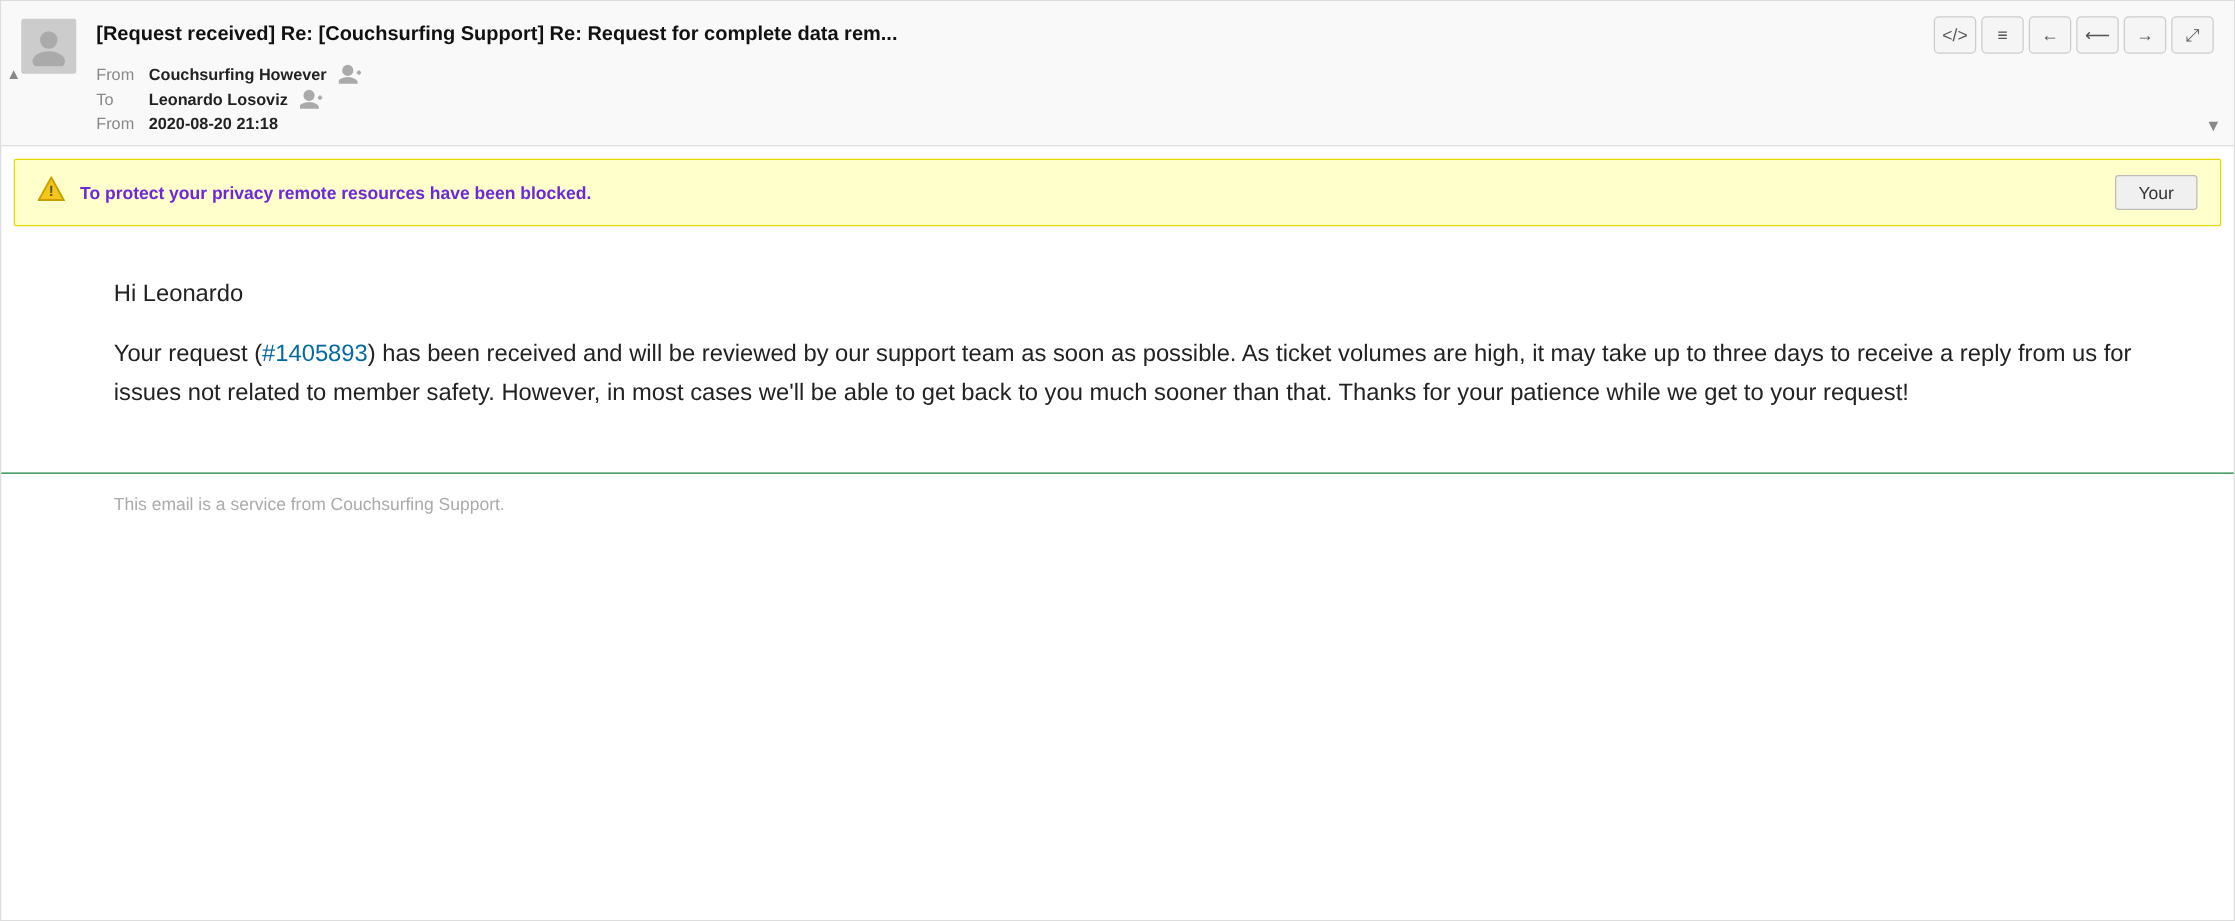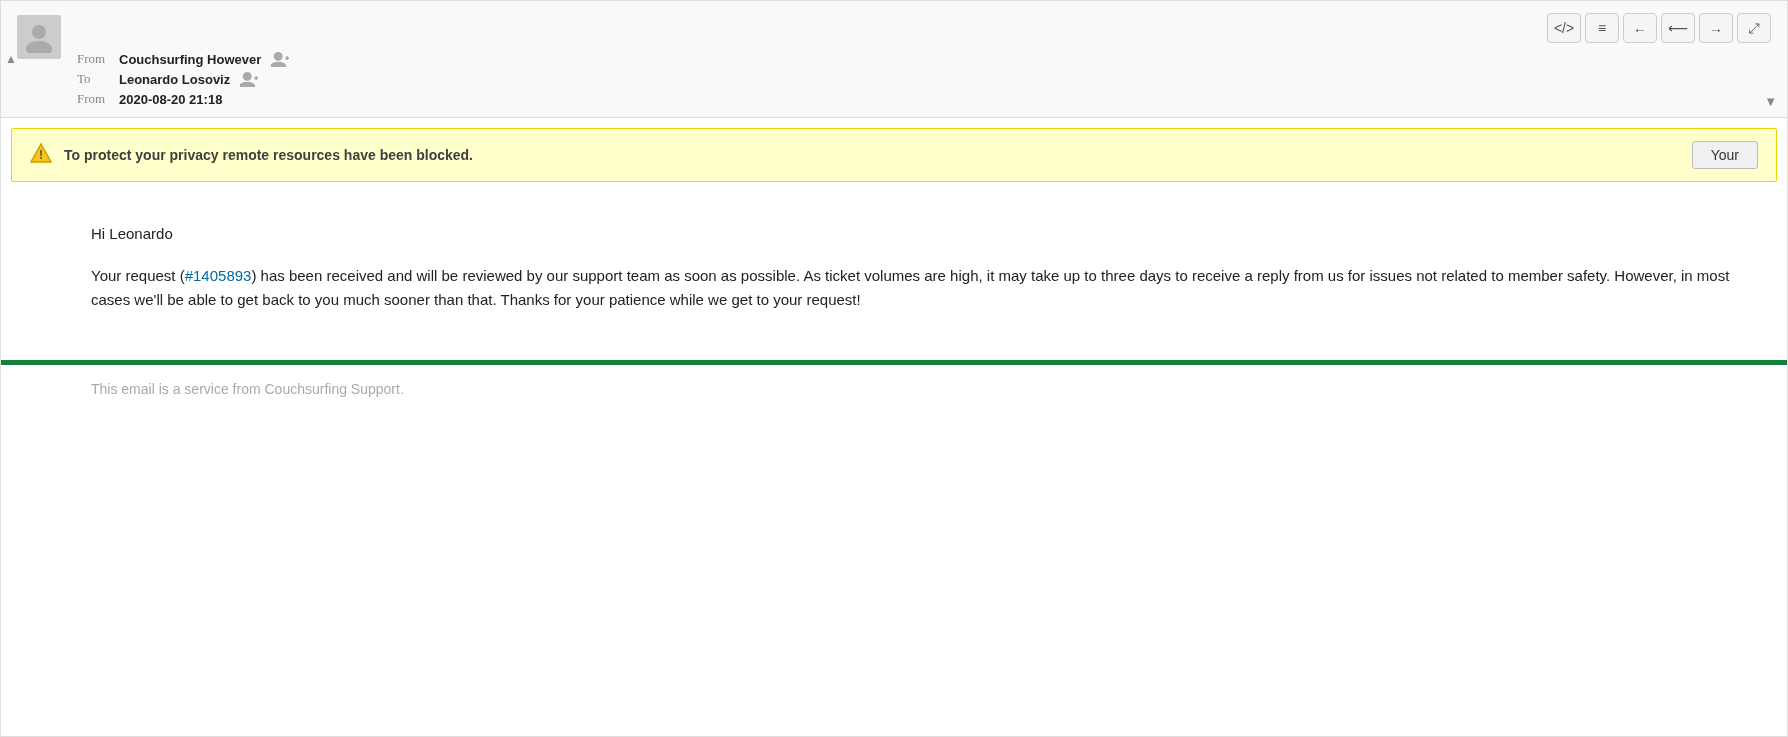--- a/index.html
+++ b/index.html
@@ -65,21 +65,20 @@
       display: flex;
       align-items: center;
       font-size: 13px;
       color: #555;
       gap: 6px;
     }
 
     .meta-label {
       color: #888;
       min-width: 36px;
-      font-family: Liberation Serif, serif;
     }
 
     .meta-value {
       font-weight: 600;
       color: #222;
     }
 
     .add-contact-icon {
       display: inline-flex;
       align-items: center;
@@ -153,21 +152,21 @@
     }
 
     .warning-icon {
       color: #c8a000;
       font-size: 20px;
       flex-shrink: 0;
     }
 
     .privacy-text {
       font-weight: 700;
-      color: #404040;
+      color: #6d28d9;
       font-size: 14px;
       flex: 1;
     }
 
     .allow-btn {
       border: 1px solid #bbb;
       background: #f0f0f0;
       padding: 5px 18px;
       border-radius: 3px;
       cursor: pointer;
@@ -178,31 +177,31 @@
 
     
     .email-body {
       padding: 30px 40px 30px 90px;
       line-height: 1.6;
       color: #222;
     }
 
     .email-body p {
       margin-bottom: 18px;
-      font-size: 15px;
+      font-size: 19px;
     }
 
     .ticket-link {
       color: #0369a1;
       text-decoration: none;
     }
 
     .email-footer {
       padding: 16px 64px 16px 90px;
-      border-top: 5px solid #15803d;
+      border-top: 1px solid #15803d;
       color: #aaa;
       font-size: 14px;
     }
   </style>
 </head>
 <body>
 
 <div class="email-container">
 
   <div class="email-header">
@@ -213,20 +212,21 @@
 
         <svg width="32" height="32" viewBox="0 0 32 32" fill="none" xmlns="http://www.w3.org/2000/svg">
           <circle cx="16" cy="11" r="7" fill="#aaa"></circle>
           <ellipse cx="16" cy="28" rx="13" ry="8" fill="#aaa"></ellipse>
         </svg>
       </div>
     </div>
 
     <div class="email-meta">
       <div class="header-top-row">
+        <span class="email-subject">[Request received] Re: [Couchsurfing Support] Re: Request for complete data rem...</span>
         <div class="toolbar-buttons">
           <button class="toolbar-btn">&lt;/&gt;</button>
           <button class="toolbar-btn">≡</button>
           <button class="toolbar-btn">←</button>
           <button class="toolbar-btn">⟵</button>
           <button class="toolbar-btn">→</button>
           <button class="toolbar-btn">⤢</button>
         </div>
       </div>
 

